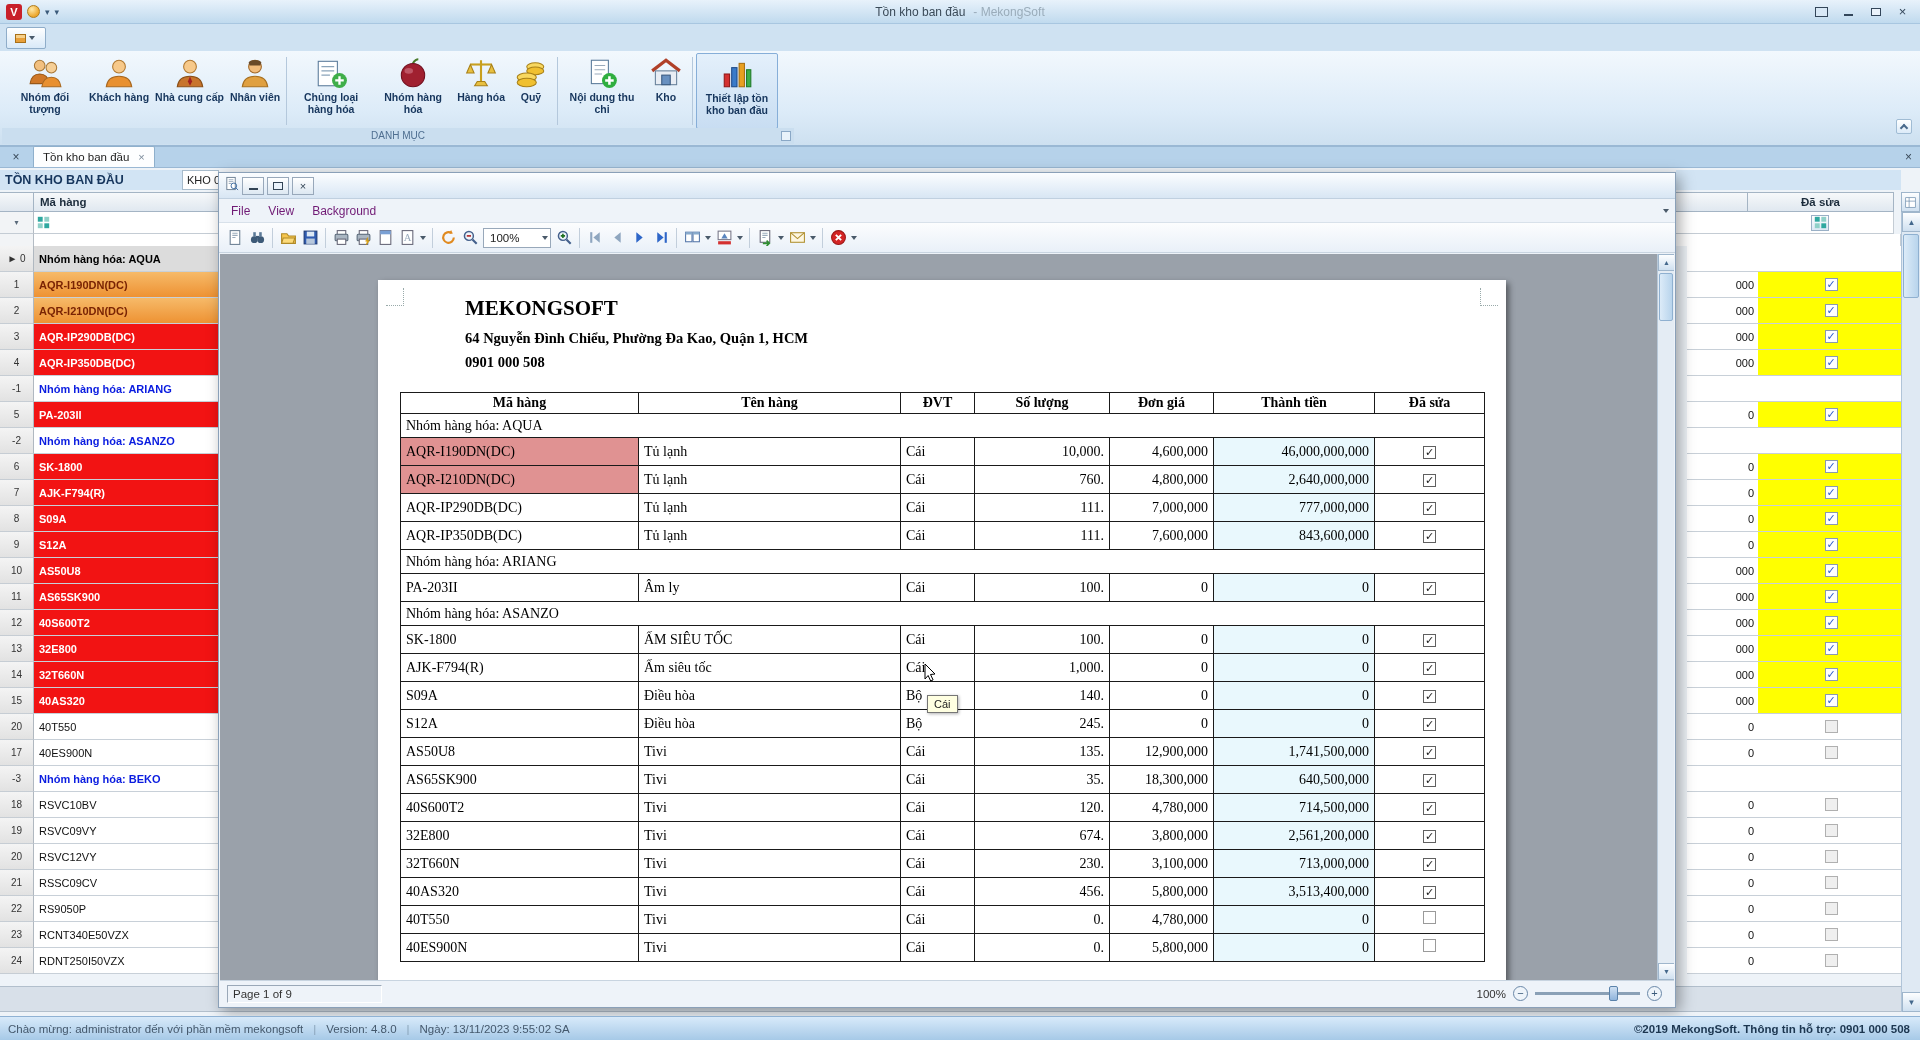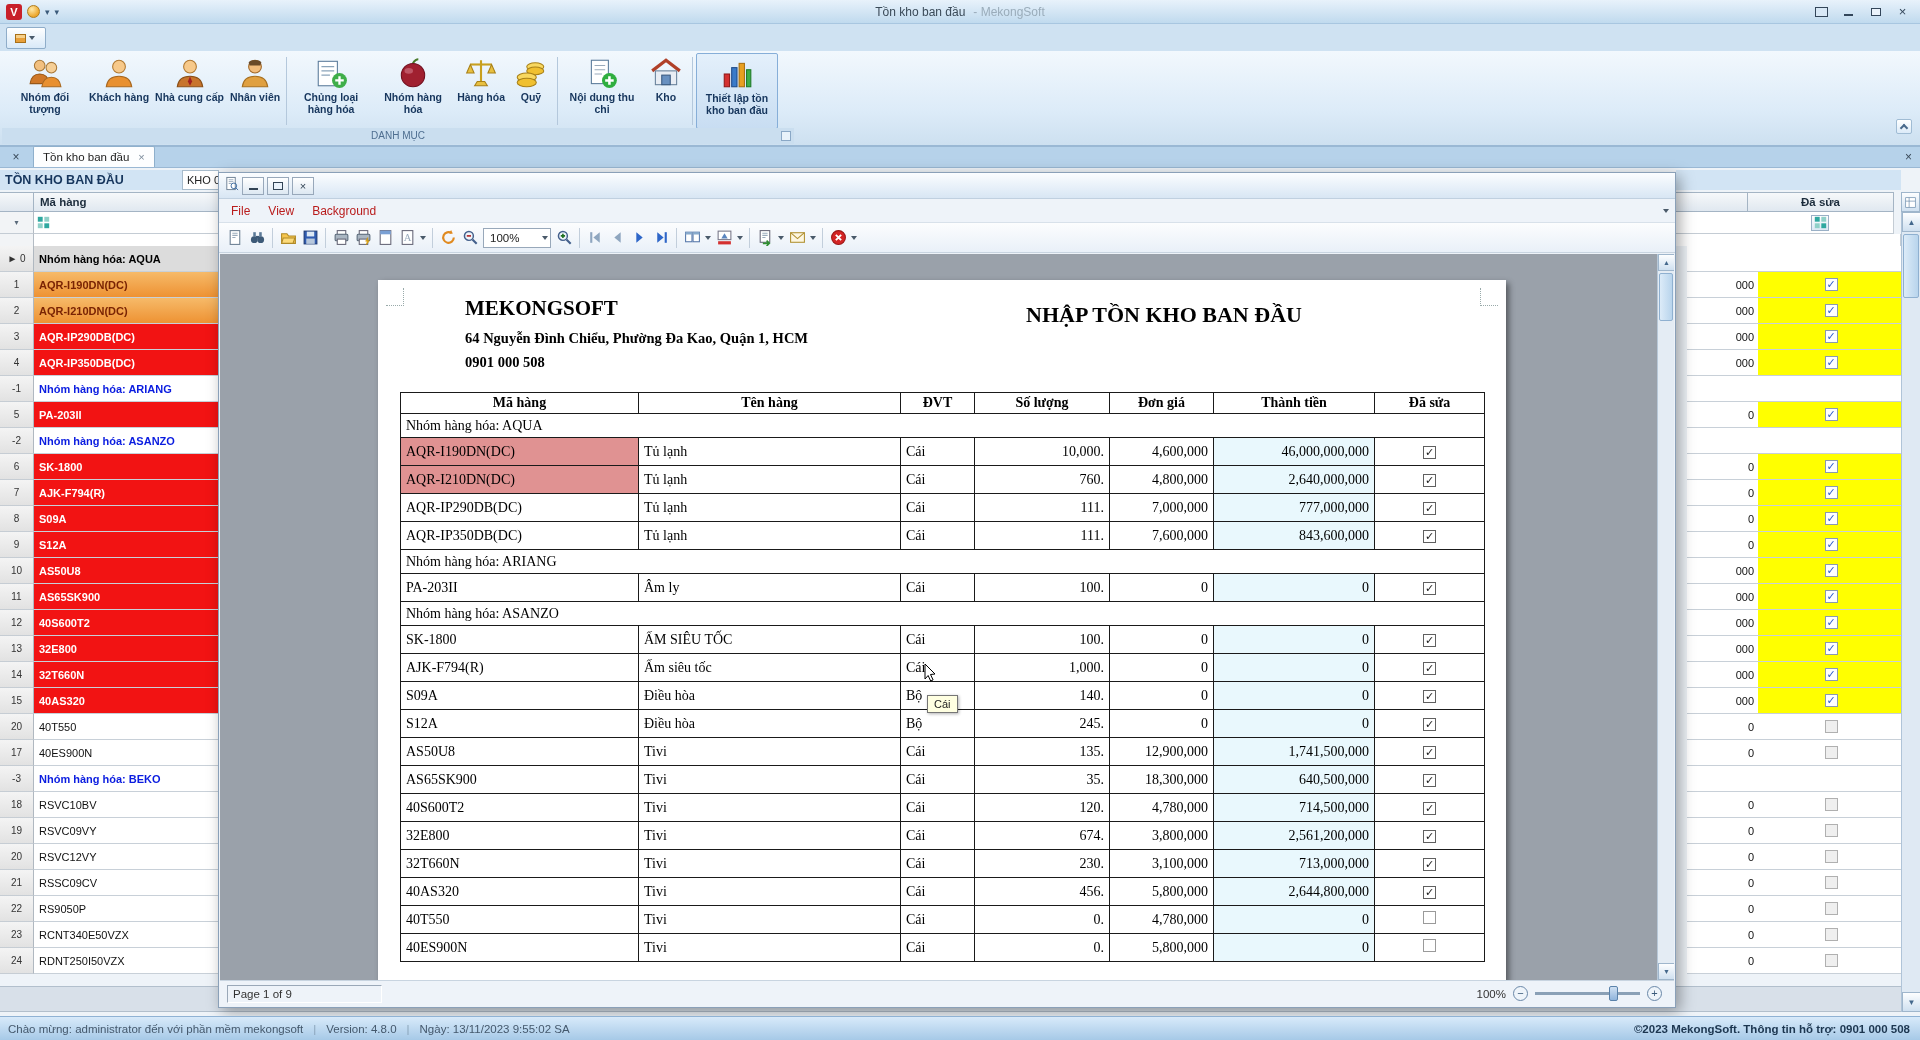--- a/index.html
+++ b/index.html
@@ -141,21 +141,21 @@
   
   .preview { position:absolute; left:218px; top:4px; width:1458px; height:836px; background:#edf2f8;
     border:1px solid #8aa0b8; box-shadow:4px 4px 14px rgba(0,0,0,.35); }
   .pv-title { height:26px; background:linear-gradient(#fbfdff,#d8e6f4); border-bottom:1px solid #c0d0e0;
     display:flex; align-items:center; padding:0 5px; }
   .pv-title .ticon svg { width:15px; height:15px; }
   .pv-title .ttl { font-size:12px; color:#222; margin-left:5px; flex:1; }
   .pv-btn { width:22px; height:18px; border:1px solid #98a8ba; background:linear-gradient(#ffffff,#dde8f2);
     margin-left:3px; display:flex; align-items:center; justify-content:center; font-size:11px; color:#345; }
   .pv-menu { height:24px; display:flex; align-items:center; background:#eef3f9; border-bottom:1px solid #d8e1ea; padding-left:3px; }
-  .pv-menu .mi { padding:3px 9px; font-size:12px; color:#b91c1c; }
+  .pv-menu .mi { padding:3px 9px; font-size:12px; color:#701a75; }
   .pv-menu .mdd { margin-left:auto; margin-right:6px; }
   .pv-toolbar { height:30px; display:flex; align-items:center;
     background:linear-gradient(#fcfdfe,#e9f0f8); border-bottom:1px solid #c8d4e0; padding-left:5px; }
   .tbi { width:22px; height:22px; display:flex; align-items:center; justify-content:center; }
   .tbi svg { width:17px; height:17px; }
   .dd { width:0; height:0; border-left:3px solid transparent; border-right:3px solid transparent;
     border-top:4px solid #4a5a6a; display:inline-block; margin:0 2px; }
   .tsep { width:1px; height:20px; background:#c2cedb; margin:0 4px; }
   .zoombox { width:68px; height:20px; border:1px solid #98a8ba; background:#fff; display:flex; align-items:center;
     font-size:11.5px; color:#222; padding-left:6px; margin:0 2px; }
@@ -883,21 +883,20 @@
           </span>
           <span class="dd"></span>
         </div>
       <div class="pv-doc">
         <div class="page">
           <div class="mk mk-tl"></div>
           <div class="mk mk-tr"></div>
           <div class="rpt-company">MEKONGSOFT</div>
           <div class="rpt-addr">64 Nguyễn Đình Chiểu, Phường Đa Kao, Quận 1, HCM</div>
           <div class="rpt-phone">0901 000 508</div>
-          <div class="rpt-title">NHẬP TỒN KHO BAN ĐẦU</div>
           <table class="rpt">
             <colgroup>
               <col style="width:238px">
                 <col style="width:262px">
                 <col style="width:74px">
               <col style="width:135px">
                 <col style="width:104px">
                 <col style="width:161px">
                 <col style="width:110px">
             </colgroup>
@@ -1047,21 +1046,21 @@
                   <td class="num">3,100,000</td>
                   <td class="amt">713,000,000</td>
                   <td class="cc"><span class="cbx">✓</span></td>
                 </tr>
                 <tr>
                   <td>40AS320</td>
                   <td>Tivi</td>
                   <td>Cái</td>
                   <td class="num">456.</td>
                   <td class="num">5,800,000</td>
-                  <td class="amt">2,644,800,000</td>
+                  <td class="amt">3,513,400,000</td>
                   <td class="cc"><span class="cbx">✓</span></td>
                 </tr>
                 <tr>
                   <td>40T550</td>
                   <td>Tivi</td>
                   <td>Cái</td>
                   <td class="num">0.</td>
                   <td class="num">4,780,000</td>
                   <td class="amt">0</td>
                   <td class="cc"><span class="cbx off"></span></td>
@@ -1105,15 +1104,15 @@
   </div>
 
   <div class="statusbar">
     <div class="sb-left">
       <span>Chào mừng: administrator đến với phần mềm mekongsoft</span>
       <span class="sb-sep">|</span>
       <span>Version: 4.8.0</span>
       <span class="sb-sep">|</span>
       <span>Ngày: 13/11/2023 9:55:02 SA</span>
     </div>
-    <div class="sb-right">©2023 MekongSoft. Thông tin hỗ trợ: 0901 000 508</div>
+    <div class="sb-right">©2019 MekongSoft. Thông tin hỗ trợ: 0901 000 508</div>
   </div>
 </div>
 
 </body></html>

